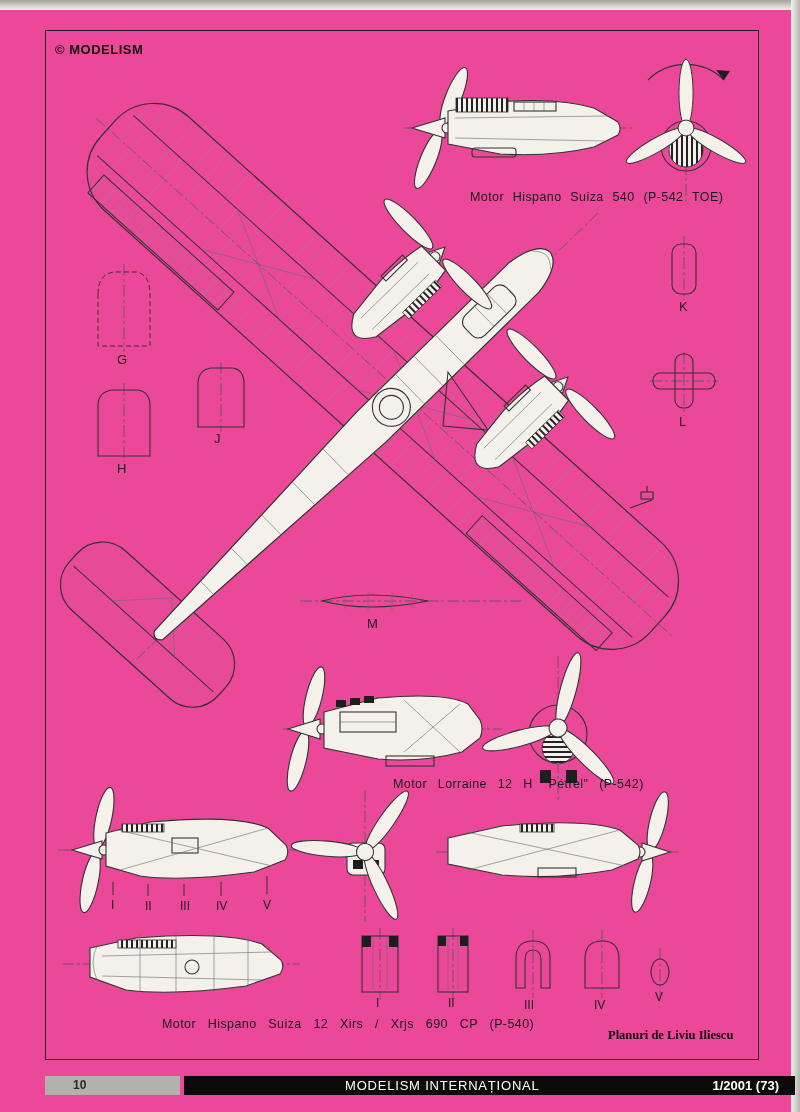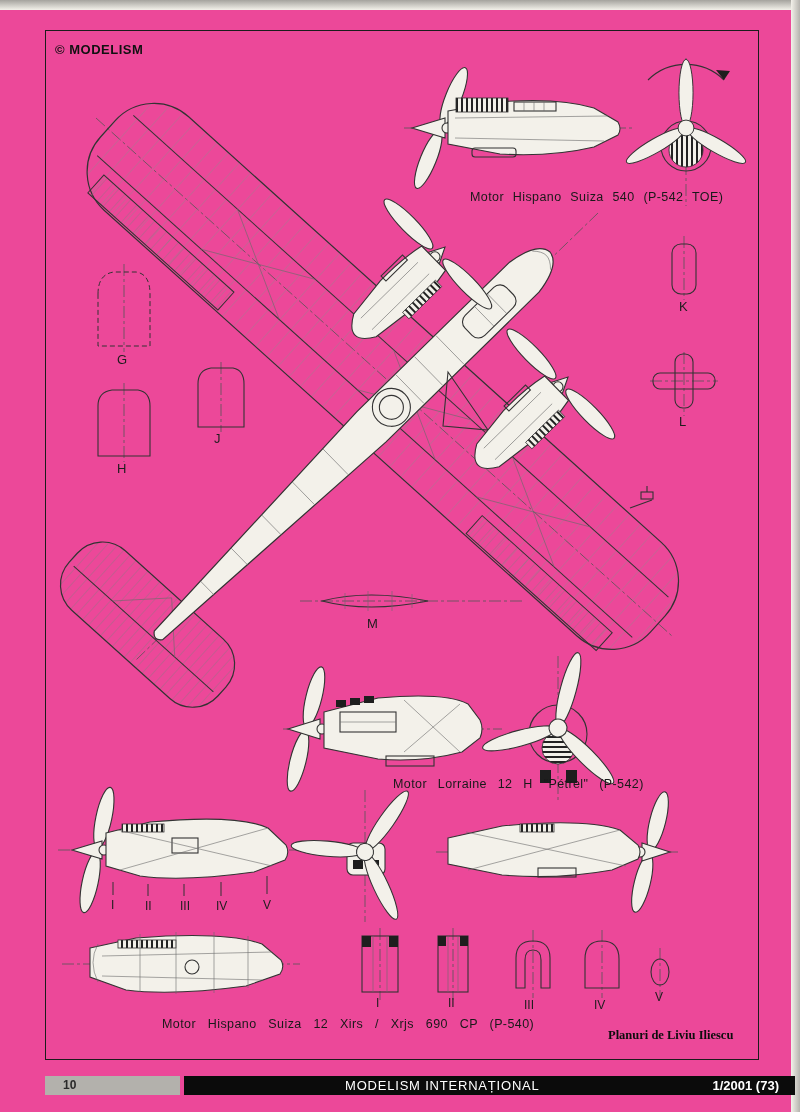--- a/index.html
+++ b/index.html
@@ -11,21 +11,21 @@
   #art{position:absolute;left:0;top:0;width:800px;height:1112px;z-index:1;}
   .lbl{position:absolute;z-index:2;font-size:13px;color:#1d1d1d;letter-spacing:1px;white-space:nowrap;}
   .rn{position:absolute;z-index:2;font-size:12px;color:#1d1d1d;white-space:nowrap;}
   .cap{position:absolute;z-index:2;font-size:12.5px;color:#191919;letter-spacing:.4px;white-space:nowrap;}
   .cap1{word-spacing:5px;}
   .cap2{word-spacing:7px;}
   .cap3{word-spacing:8px;}
   #copyright{position:absolute;left:55px;top:42px;z-index:2;font-weight:bold;font-size:13px;letter-spacing:.5px;color:#111;}
   #credit{position:absolute;left:608px;top:1028px;z-index:2;font-weight:bold;font-size:12.5px;color:#0d0d0d;font-family:Liberation Serif, serif;}
   #footer{position:absolute;left:45px;top:1076px;width:750px;height:19px;z-index:3;}
-  #footer-num{position:absolute;left:0;top:0;width:135px;height:19px;background:#b3b1ac;color:#2a2a2a;font-weight:bold;font-size:12px;line-height:19px;padding-left:18px;box-sizing:border-box;}
+  #footer-num{position:absolute;left:0;top:0;width:135px;height:19px;background:#b3b1ac;color:#2a2a2a;font-weight:bold;font-size:12px;line-height:19px;padding-left:28px;box-sizing:border-box;}
   #footer-black{position:absolute;left:139px;right:0;top:0;height:19px;background:#0b0b0b;}
   #footer-title{position:absolute;left:300px;top:2px;color:#fff;font-weight:normal;font-size:13px;letter-spacing:.8px;}
   #footer-issue{position:absolute;right:16px;top:2px;color:#fff;font-weight:bold;font-size:13px;}
   .s{fill:none;stroke:#333;stroke-width:1.1;}
   .sf{fill:#f3f1ea;stroke:#333;stroke-width:1.1;}
   .thin{stroke:#6b6b6b;stroke-width:.6;fill:none;}
   .cl{stroke:#555;stroke-width:.8;stroke-dasharray:12 3 3 3;fill:none;}
   .dark{fill:#1e1e1e;stroke:none;}
 </style>
 </head>

